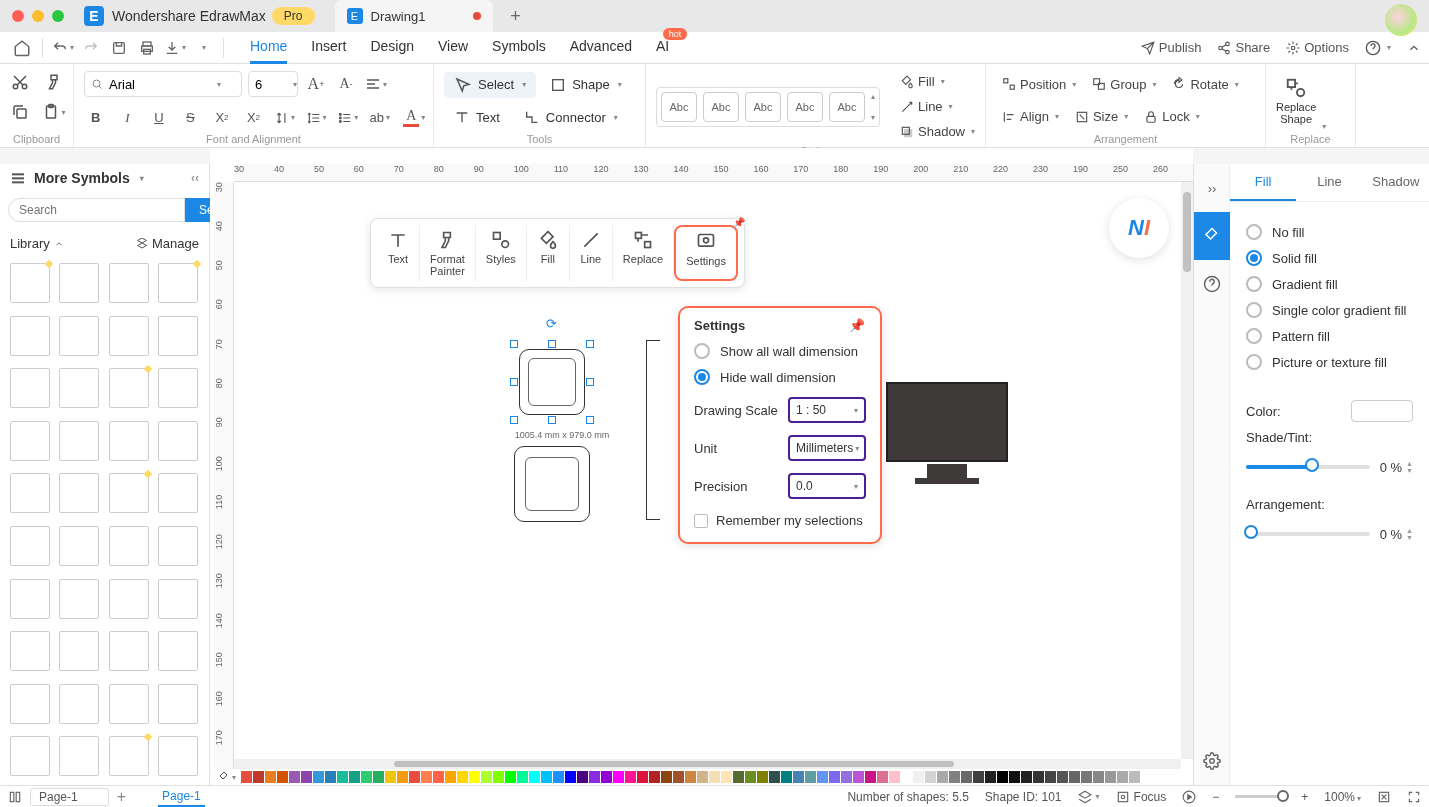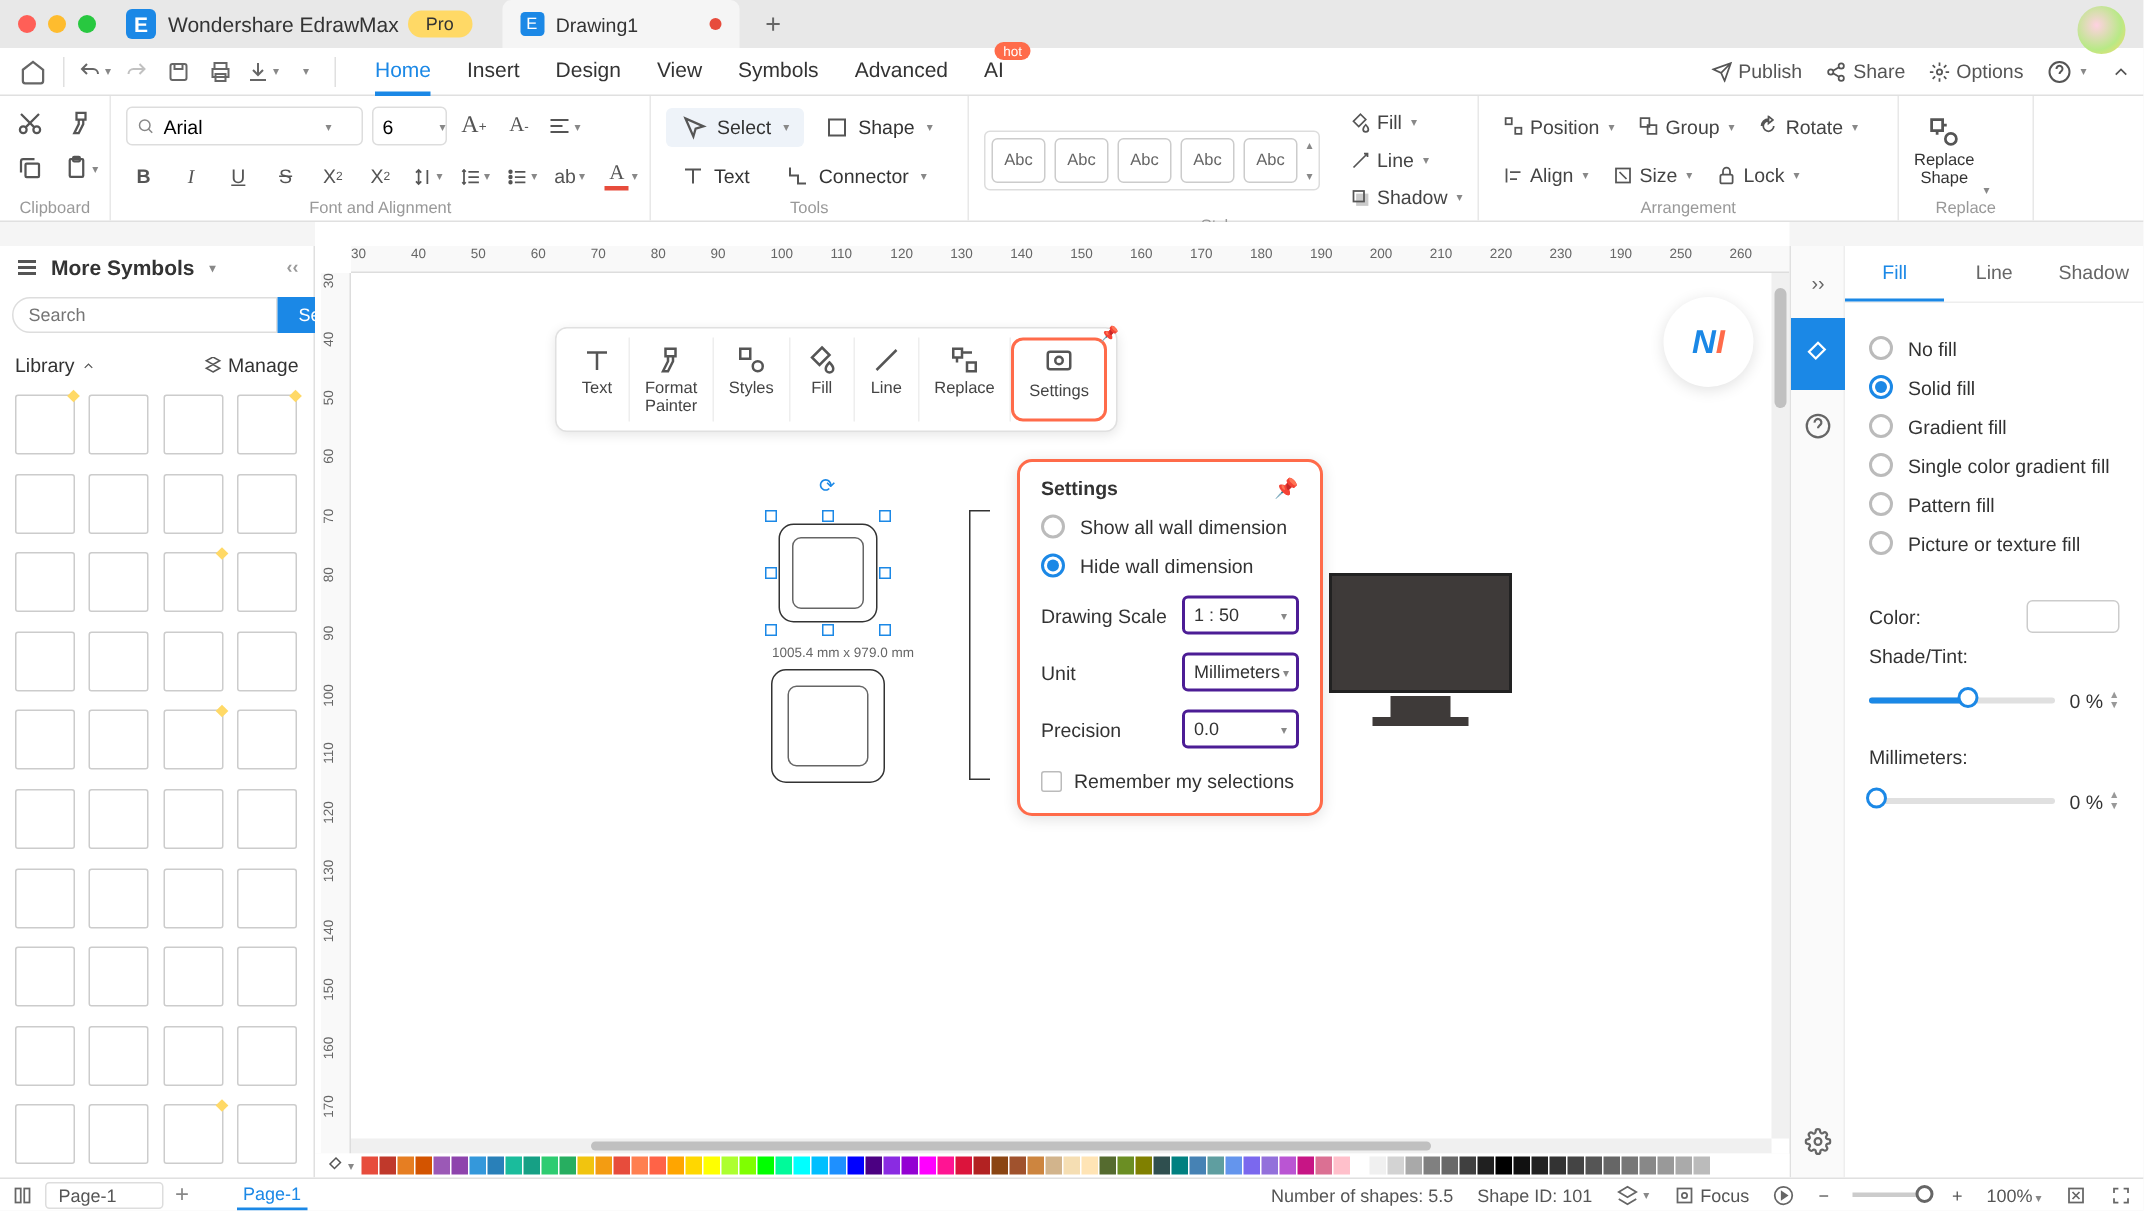--- a/index.html
+++ b/index.html
@@ -822,21 +822,21 @@
         </div>
       <div class="slider-value-box">
           <span>0 %</span>
           <div class="spinner-arrows">
             <span>▲</span>
             <span>▼</span>
           </div>
         </div>
     </div>
     <div class="slider-label-row">
-        <span>Millimeters:</span>
+        <span>Arrangement:</span>
       </div>
     <div class="slider-row" style="display:flex;align-items:center;gap:10px">
       <div style="flex:1" class="slider-track">
           <div class="slider-thumb" style="left:-2px"></div>
         </div>
       <div class="slider-value-box">
           <span>0 %</span>
           <div class="spinner-arrows">
             <span>▲</span>
             <span>▼</span>

